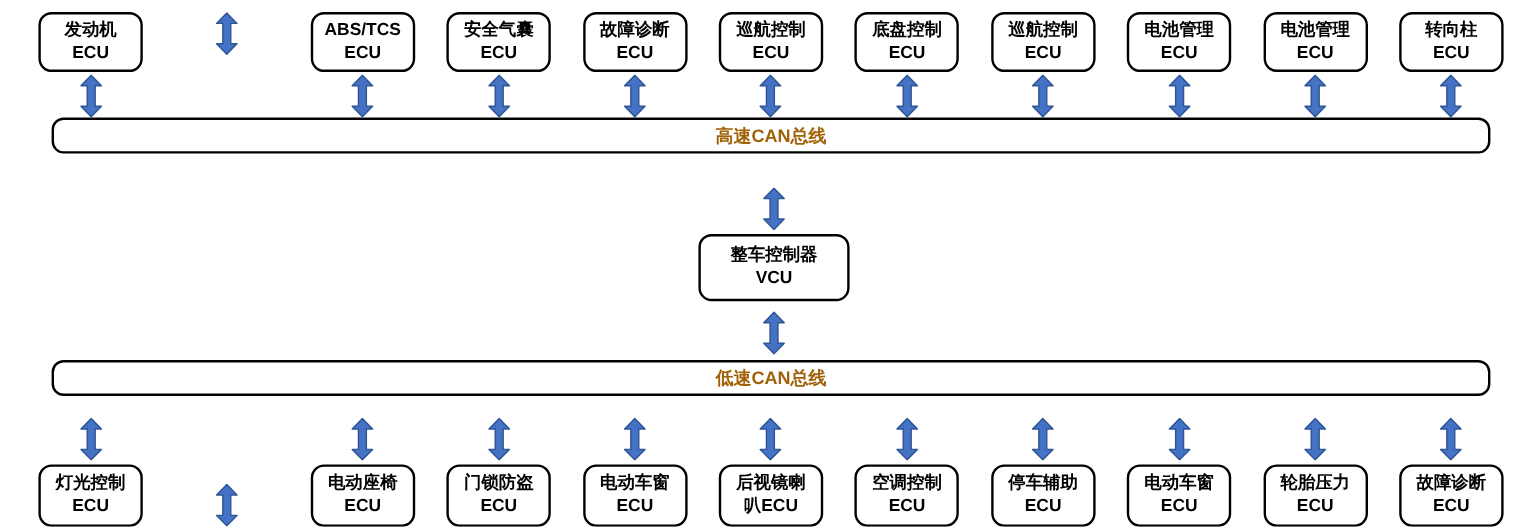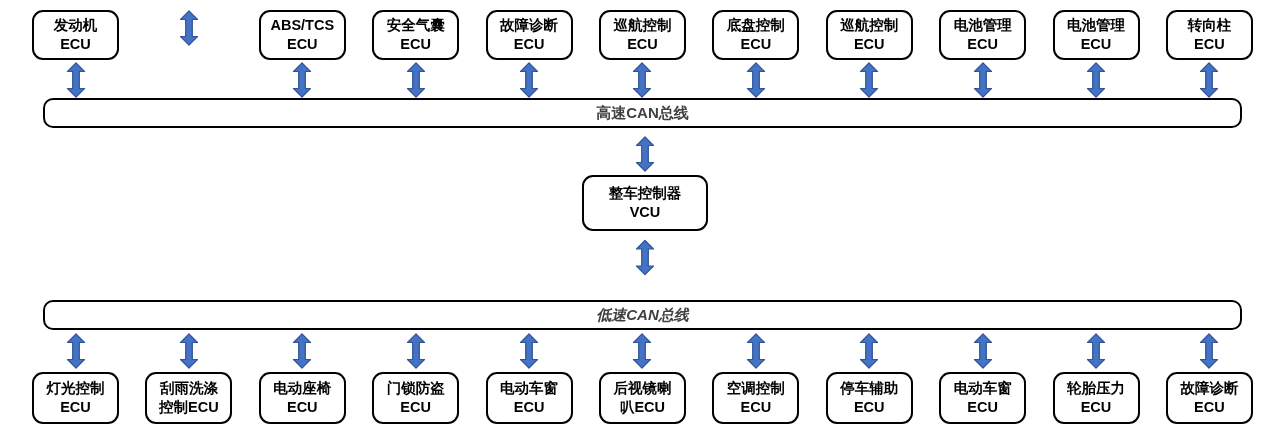--- a/index.html
+++ b/index.html
@@ -21,21 +21,21 @@
     overflow: hidden;
   }
   .ecu-row {
     position: absolute;
     left: 23px;
     width: 1239px;
     display: flex;
     justify-content: space-between;
   }
   .ecu-row.top { top: 10px; }
-  .ecu-row.bottom { top: 333px; }
+  .ecu-row.bottom { top: 348px; }
   .ecu-col {
     display: flex;
     align-items: center;
     width: 105px;
   }
   .top .ecu-col { flex-direction: column; gap: 2px; }
   .bottom .ecu-col { flex-direction: column-reverse; gap: 3px; }
   .ecu-box {
     width: 87px;
     height: 50px;
@@ -68,30 +68,30 @@
     width: 1199px;
     height: 30px;
     border: 2.5px solid var(--box-border);
     border-radius: 10px;
     background: var(--box-fill);
     display: flex;
     align-items: center;
     justify-content: center;
   }
   .bus.high { top: 98px; }
-  .bus.low { top: 300px; font-style: italic; }
+  .bus.low { top: 300px; }
   .bus-label {
     font-size: 15px;
     font-weight: 700;
-    color: #404040;
+    color: #a16207;
   }
   .vcu-area {
     position: absolute;
     left: 582px;
-    top: 136px;
+    top: 156px;
     width: 126px;
     display: flex;
     flex-direction: column;
     align-items: center;
   }
   .vcu-box {
     width: 126px;
     height: 56px;
     margin-top: 3px;
     margin-bottom: 8px;
@@ -243,24 +243,20 @@
     <div class="ecu-box">
       <span class="ecu-label">灯光控制
 ECU</span>
     </div>
     <svg class="arrow" width="20" height="36" viewBox="0 0 20 36" aria-hidden="true">
       <polygon points="10,0.8 18.5,9.5 13.3,9.5 13.3,26.5 18.5,26.5 10,35.2 1.5,26.5 6.7,26.5 6.7,9.5 1.5,9.5"></polygon>
     </svg>
   </div>
 
   <div class="ecu-col">
-    <div class="ecu-box">
-      <span class="ecu-label">刮雨洗涤
-控制ECU</span>
-    </div>
     <svg class="arrow" width="20" height="36" viewBox="0 0 20 36" aria-hidden="true">
       <polygon points="10,0.8 18.5,9.5 13.3,9.5 13.3,26.5 18.5,26.5 10,35.2 1.5,26.5 6.7,26.5 6.7,9.5 1.5,9.5"></polygon>
     </svg>
   </div>
 
   <div class="ecu-col">
     <div class="ecu-box">
       <span class="ecu-label">电动座椅
 ECU</span>
     </div>

